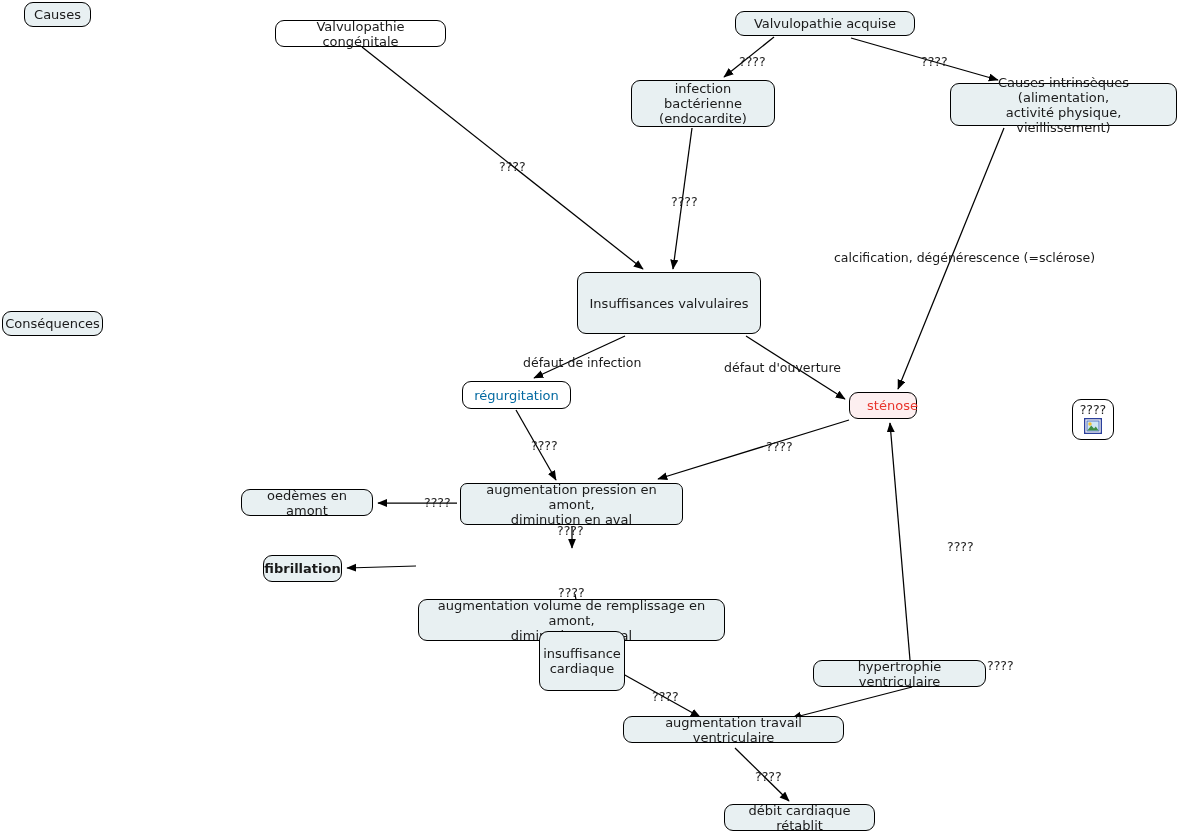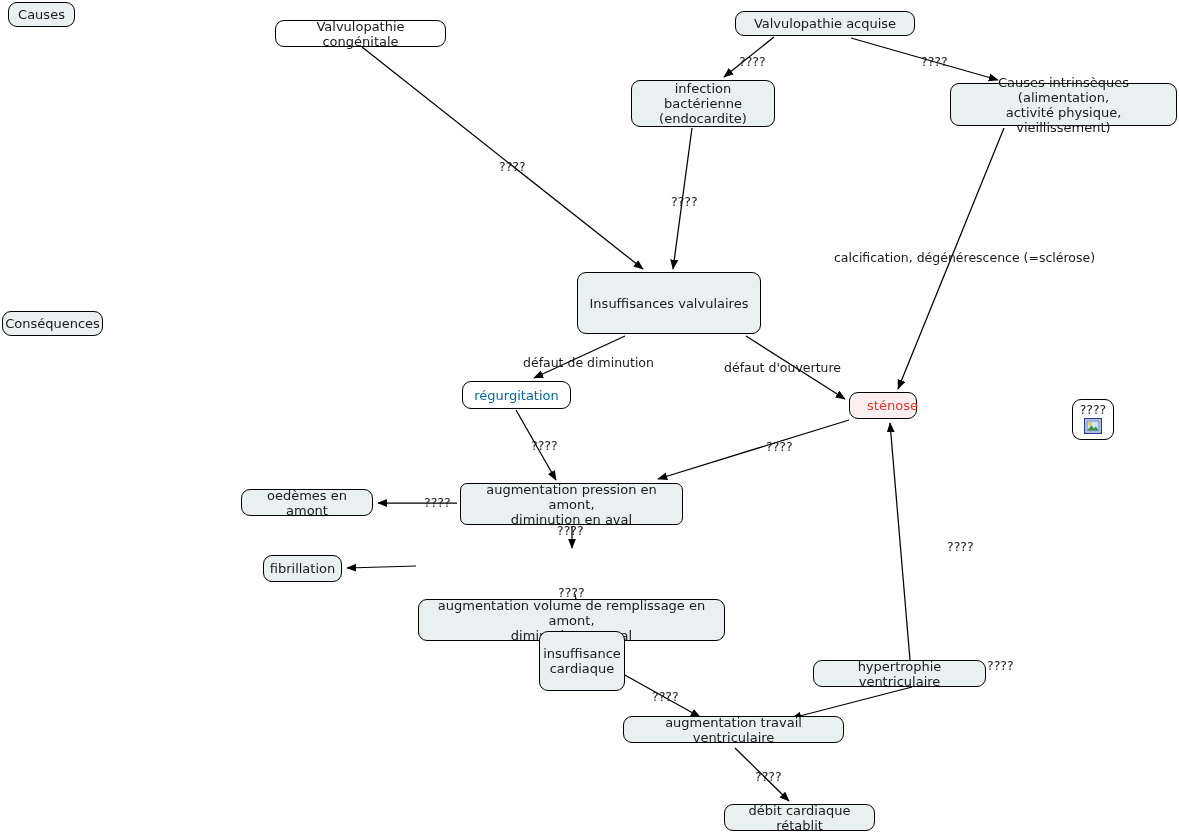--- a/index.html
+++ b/index.html
@@ -97,52 +97,52 @@
         <line x1="416" y1="566" x2="347" y2="568" marker-end="url(#arrow)"></line>
         <line x1="575" y1="594" x2="581" y2="628" marker-end="url(#arrow)"></line>
         <line x1="623" y1="674" x2="700" y2="717" marker-end="url(#arrow)"></line>
         <line x1="912" y1="687" x2="792" y2="718" marker-end="url(#arrow)"></line>
         <line x1="910" y1="660" x2="890" y2="423" marker-end="url(#arrow)"></line>
         <line x1="735" y1="748" x2="789" y2="801" marker-end="url(#arrow)"></line>
       </g>
   </svg>
 
   <div id="legend-layer">
-      <div class="node" style="left: 8px; top: 2px; width: 67px; height: 25px;">Causes</div>
+      <div class="node" style="left: 24px; top: 2px; width: 67px; height: 25px;">Causes</div>
       <div class="node" style="left: 2px; top: 311px; width: 101px; height: 25px;">Conséquences</div>
     </div>
   <div id="node-layer">
       <div class="node white-bg" style="left: 275px; top: 20px; width: 171px; height: 27px;">Valvulopathie congénitale</div>
       <div class="node" style="left: 735px; top: 11px; width: 180px; height: 25px;">Valvulopathie acquise</div>
       <div class="node" style="left: 631px; top: 80px; width: 144px; height: 47px;">infection bactérienne
 (endocardite)</div>
       <div class="node" style="left: 950px; top: 83px; width: 227px; height: 43px;">Causes intrinsèques (alimentation,
 activité physique, vieillissement)</div>
       <div class="node" style="left: 577px; top: 272px; width: 184px; height: 62px;">Insuffisances valvulaires</div>
       <div class="node white-bg green-text" style="left: 462px; top: 381px; width: 109px; height: 28px;">régurgitation</div>
       <div class="node pink-bg red-text" style="left: 849px; top: 392px; width: 68px; height: 27px;">sténose</div>
       <div class="node" style="left: 241px; top: 489px; width: 132px; height: 27px;">oedèmes en amont</div>
       <div class="node" style="left: 460px; top: 483px; width: 223px; height: 42px; border-radius: 7px;">augmentation pression en amont,
 diminution en aval</div>
-      <div class="node" style="left: 263px; top: 555px; width: 79px; height: 27px;">fibrillation</div>
+      <div class="node" style="left: 263px; top: 555px; width: 79px; height: 27px; font-weight: bold;">fibrillation</div>
       <div class="node" style="left: 418px; top: 551px; width: 307px; height: 42px; margin-top: 48px;">augmentation volume de remplissage en amont,
 diminution en aval</div>
       <div class="node" style="left: 539px; top: 631px; width: 86px; height: 60px;">insuffisance
 cardiaque</div>
       <div class="node" style="left: 813px; top: 660px; width: 173px; height: 27px;">hypertrophie ventriculaire</div>
       <div class="node" style="left: 623px; top: 716px; width: 221px; height: 27px;">augmentation travail ventriculaire</div>
       <div class="node" style="left: 724px; top: 804px; width: 151px; height: 27px;">débit cardiaque rétablit</div>
     </div>
   <div id="label-layer">
       <div class="edge-label" style="left: 499px; top: 160px;">????</div>
       <div class="edge-label" style="left: 739px; top: 55px;">????</div>
       <div class="edge-label" style="left: 921px; top: 55px;">????</div>
       <div class="edge-label" style="left: 671px; top: 195px;">????</div>
       <div class="edge-label" style="left: 834px; top: 251px;">calcification, dégénérescence (=sclérose)</div>
-      <div class="edge-label" style="left: 523px; top: 356px;">défaut de diminution</div>
+      <div class="edge-label" style="left: 523px; top: 356px;">défaut de infection</div>
       <div class="edge-label" style="left: 724px; top: 361px;">défaut d'ouverture</div>
       <div class="edge-label" style="left: 531px; top: 439px;">????</div>
       <div class="edge-label" style="left: 766px; top: 440px;">????</div>
       <div class="edge-label" style="left: 424px; top: 496px;">????</div>
       <div class="edge-label" style="left: 557px; top: 524px;">????</div>
       <div class="edge-label" style="left: 558px; top: 586px;">????</div>
       <div class="edge-label" style="left: 652px; top: 690px;">????</div>
       <div class="edge-label" style="left: 987px; top: 659px;">????</div>
       <div class="edge-label" style="left: 947px; top: 540px;">????</div>
       <div class="edge-label" style="left: 755px; top: 770px;">????</div>

